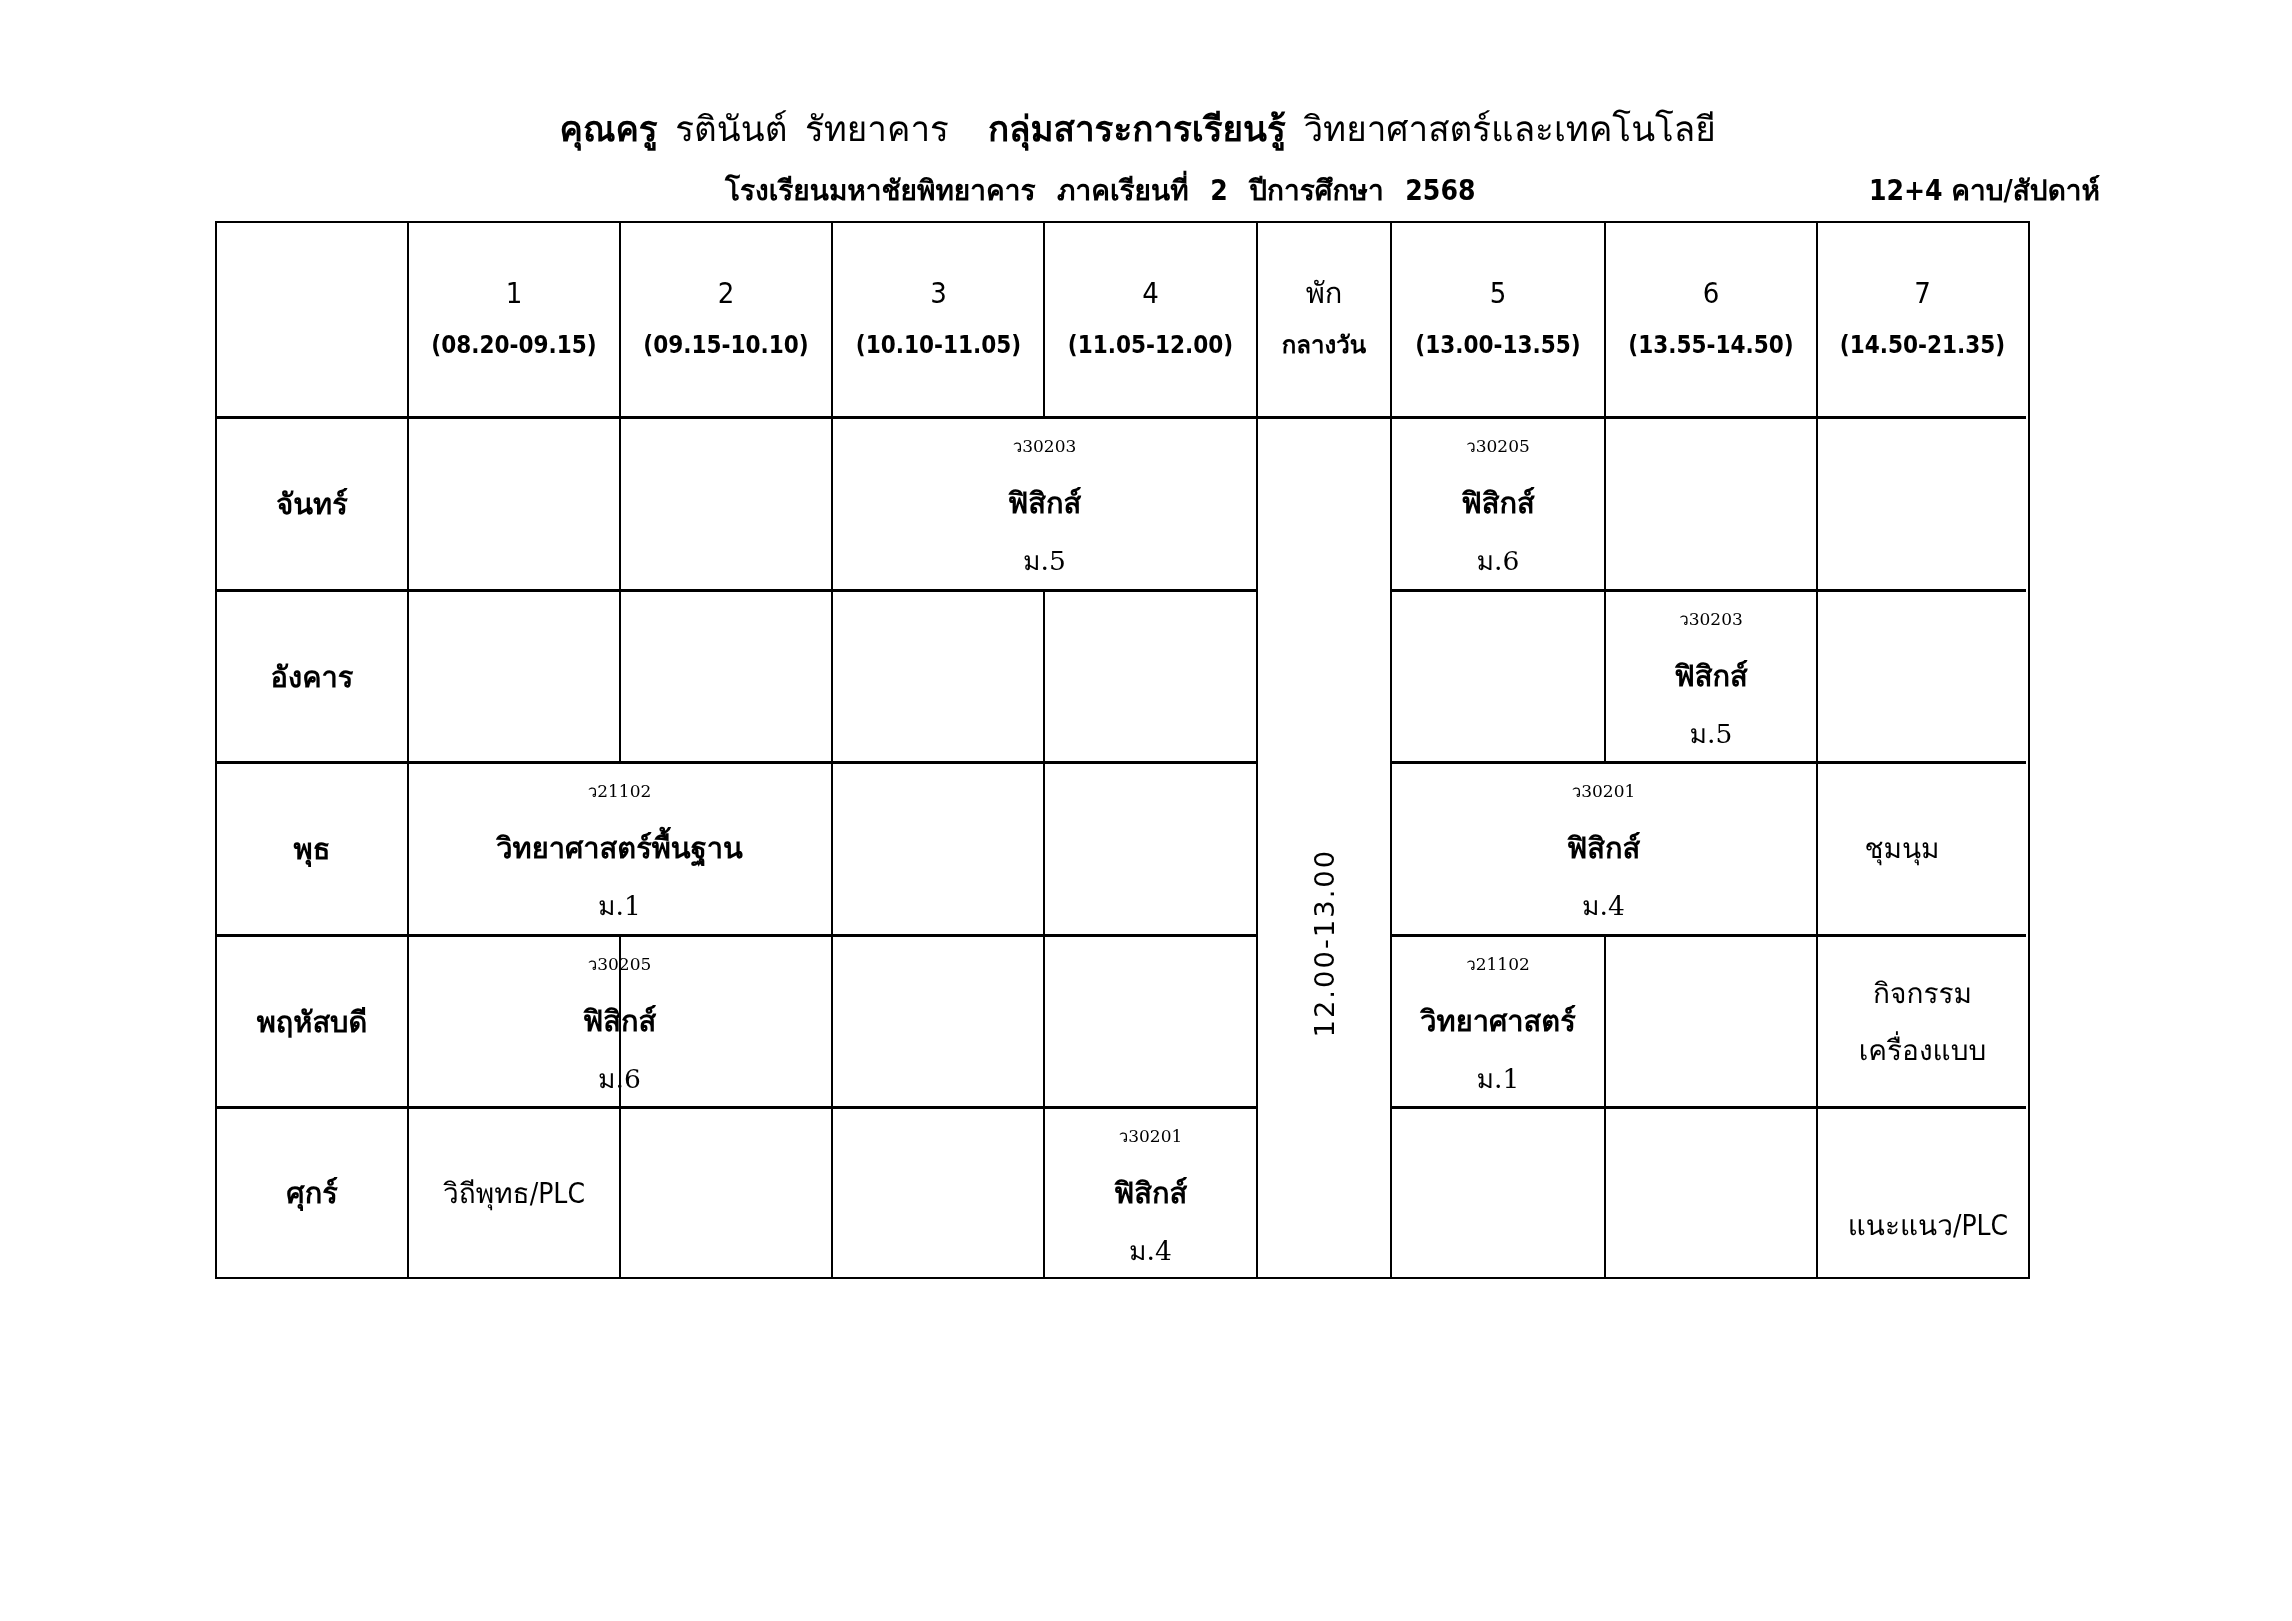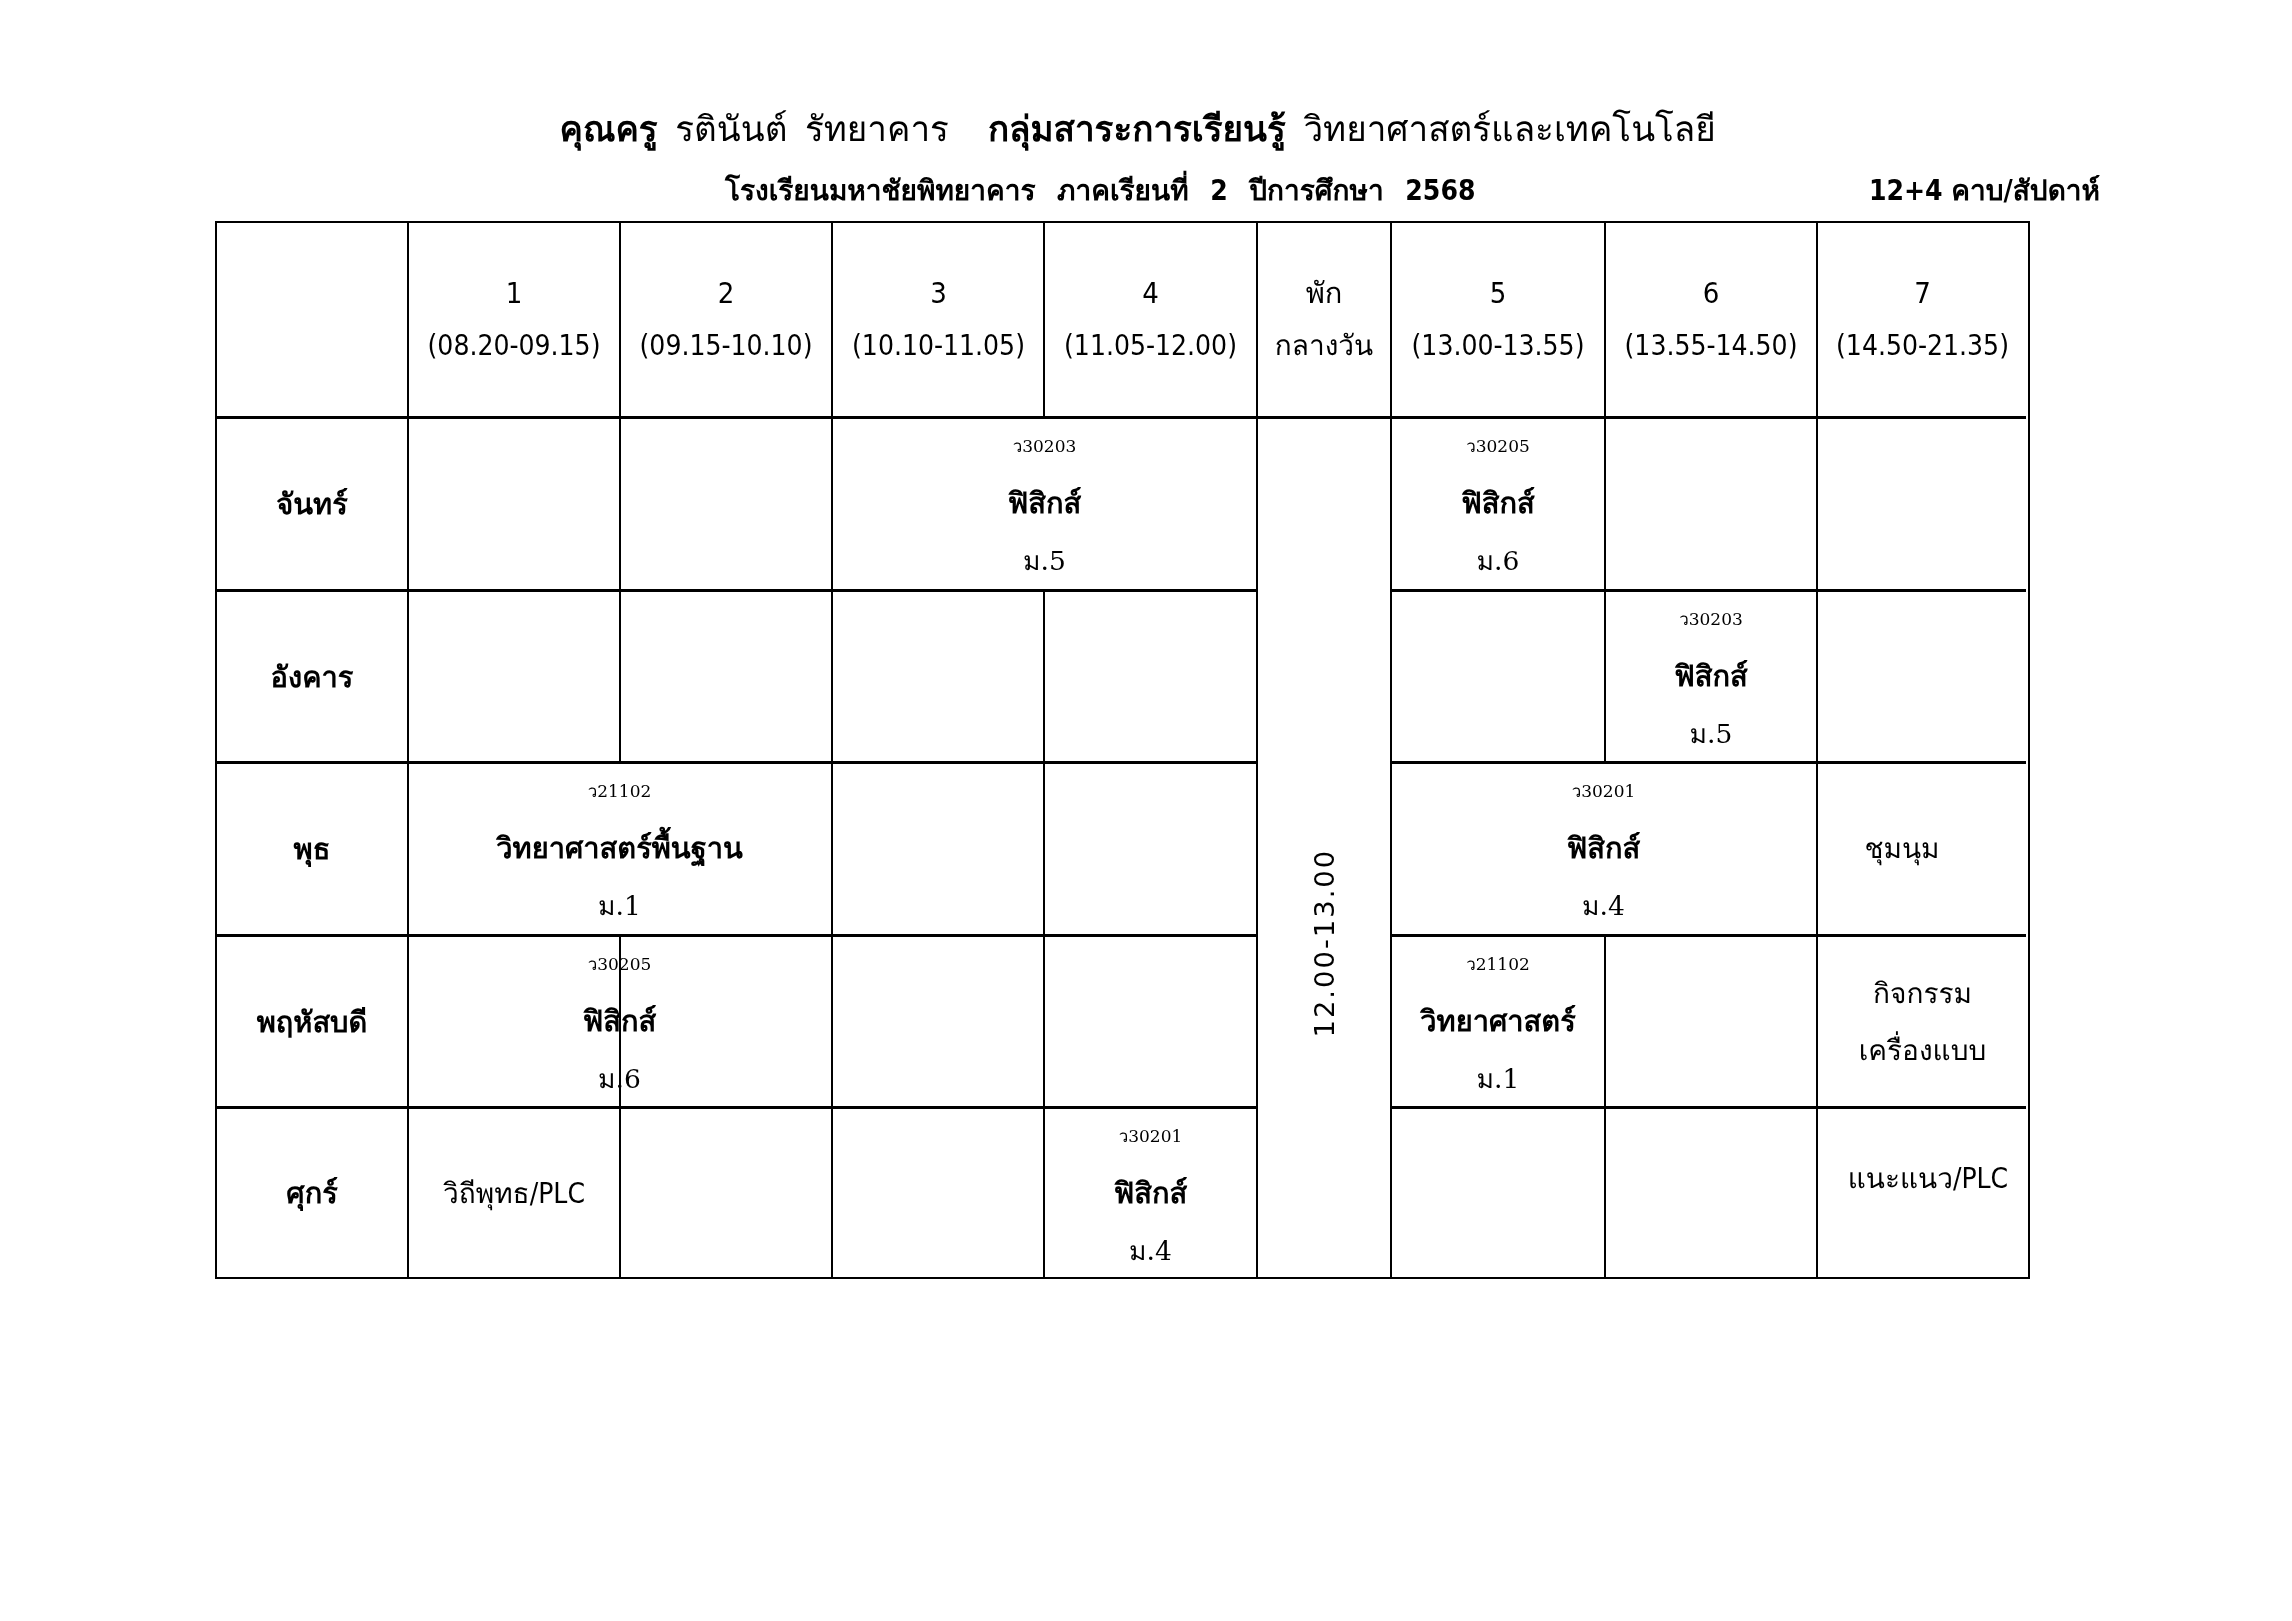--- a/index.html
+++ b/index.html
@@ -9,21 +9,21 @@
   .title .b { font-weight:bold; }
   .title span { margin-right:17.6px; }
   .subtitle { position:absolute; left:725px; top:169px; font-size:28px; font-weight:bold; line-height:43px; }
   .subtitle span { margin-right:21.6px; }
   .periods { position:absolute; right:193px; top:169px; font-size:28px; font-weight:bold; line-height:43px; }
   .tbl { position:absolute; left:215px; top:221px; width:1815px; height:1058px; border:2.9px solid #000; box-sizing:border-box; }
   .cell { position:absolute; box-sizing:border-box; display:flex; flex-direction:column; align-items:center; justify-content:center; text-align:center; font-size:27.4px; }
   .vl { position:absolute; width:2px; background:#000; }
   .hl { position:absolute; height:2.9px; background:#000; }
   .hdr-num { line-height:39px; margin-bottom:13.7px; font-size:29px; }
-  .hdr-time { line-height:39px; font-size:28px; }
+  .hdr-time { line-height:39px; font-size:24px;font-weight:bold; }
   .day { font-weight:bold; font-size:29px; }
   .code { font-size:17px; line-height:57px; font-family:"DejaVu Serif", serif; font-weight:300;text-align:center; }
   .subj { font-weight:bold; font-size:29px; line-height:57px; }
   .lvl { font-size:26.5px; line-height:57px; font-family:"DejaVu Serif", serif; }
   .plain { font-size:28px; line-height:57px; }
   .diag { position:absolute; left:0; top:0; width:192px; height:195px; }
   .corner-top { position:absolute; right:17.6px; top:9.8px; font-size:29px; font-weight:bold; }
   .corner-bot { position:absolute; left:11.8px; bottom:9.8px; font-size:29px; font-weight:bold; }
   .lunch-vert { position:absolute; transform:rotate(-90deg); white-space:nowrap; font-size:27.4px; font-family:"DejaVu Sans", sans-serif; letter-spacing:2px; }
 </style>
@@ -155,17 +155,17 @@
   </div>
 
   <div class="cell" style="left:192px;top:885px;width:210px;height:170px">
     <div class="plain">วิถีพุทธ/PLC</div>
   </div>
   <div class="cell" style="left:828px;top:885px;width:211px;height:170px">
     <div class="code">ว30201</div>
     <div class="subj">ฟิสิกส์</div>
     <div class="lvl">ม.4</div>
   </div>
-  <div class="cell" style="left:1601px;top:870px;width:220px;height:170px">
+  <div class="cell" style="left:1601px;top:917px;width:220px;height:170px">
     <div class="plain">แนะแนว/PLC</div>
   </div>
 </div>
 
 
 </body></html>

